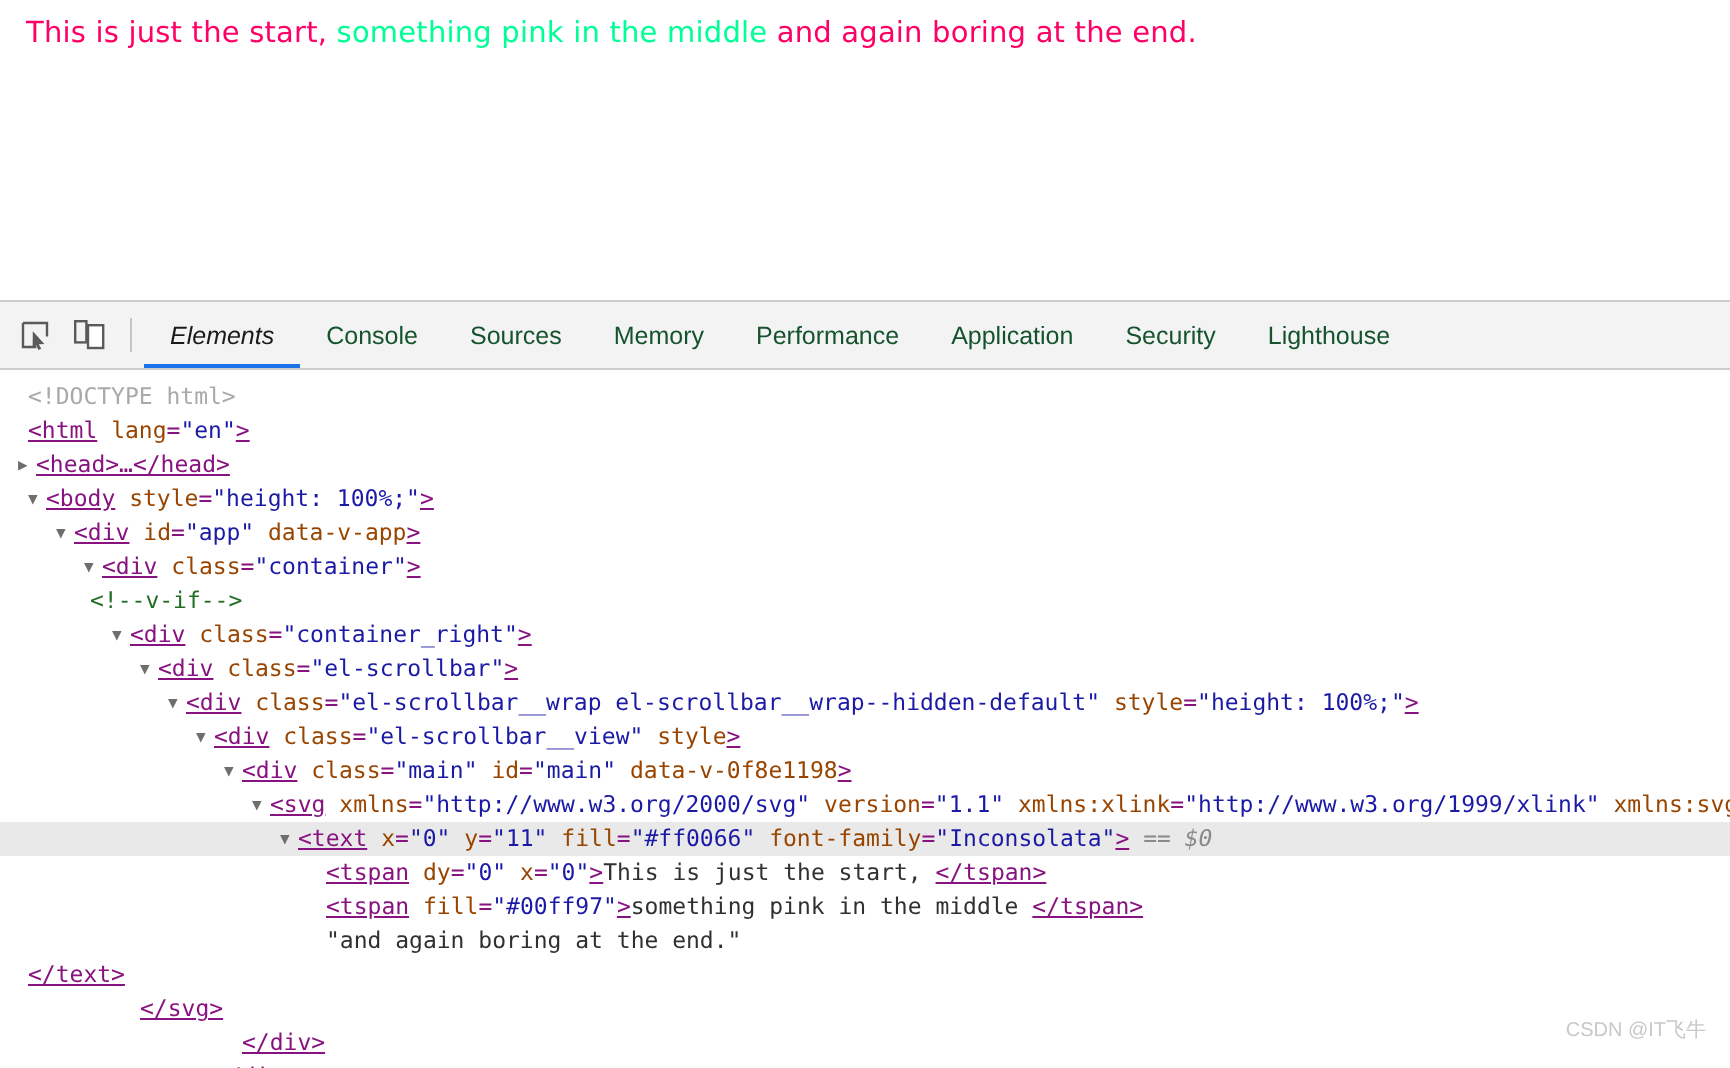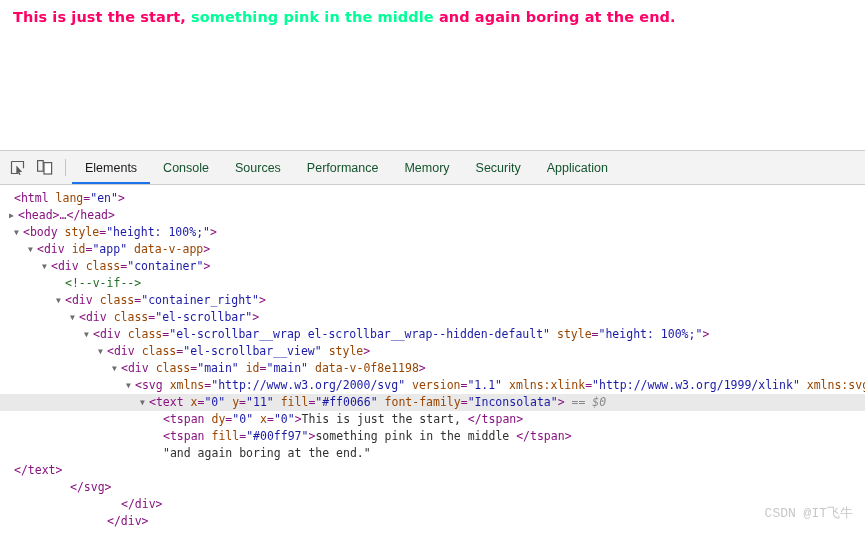--- a/index.html
+++ b/index.html
@@ -25,21 +25,21 @@
     overflow: hidden;
   }
   #svg-text-line {
     position: absolute;
     left: 13px;
     top: 9px;
     font-family: "DejaVu Sans", sans-serif;
     font-size: 14.5px;
     letter-spacing: 0.1px;
     white-space: nowrap;
-    font-weight: 700;
+    font-weight: 400;
   }
   .seg-pink { color: #ff0066; }
   .seg-green { color: #00ff97; }
 
   
   #devtools {
     position: absolute;
     left: 0;
     top: 150px;
     width: 865px;
@@ -80,20 +80,21 @@
     align-items: center;
     padding: 0 13px;
     font-size: 12.5px;
     color: #14532d;
     cursor: pointer;
     position: relative;
     white-space: nowrap;
   }
   .dt-tab.active {
     color: #1a1a1a;
+    font-style: italic;
   }
   .dt-tab.active::after {
     content: "";
     position: absolute;
     left: 0; right: 0; bottom: 0;
     height: 2px;
     background: #1a73e8;
   }
 
   
@@ -118,37 +119,37 @@
     background: #e9e9e9;
   }
   .tw {
     display: inline-block;
     width: 9px;
     margin-left: -9px;
     color: #6e6e6e;
     font-size: 8px;
     vertical-align: 1px;
   }
-  .tag { color: #881280; }
+  .tag { color: #881280; text-decoration: underline; }
   .attr { color: #994500; }
   .val { color: #1a1aa6; }
   .txt { color: #303030; }
   .comment { color: #236e25; }
   .doctype { color: #a9a9a9; }
   .selmark { color: #8a8a8a; font-style: italic; }
   .punct { color: #881280; }
 
   
   #watermark {
     position: absolute;
     right: 12px;
     bottom: 12px;
     color: #c8c8c8;
-    font-size: 13px;
-    font-family: Liberation Mono, monospace;
+    font-size: 10px;
+    font-family: Liberation Sans, sans-serif;
     white-space: nowrap;
   }
 </style>
 </head>
 <body>
 
 <div id="page-viewport">
   <div id="svg-text-line">
     <span class="seg-pink">This is just the start, </span><span class="seg-green">something pink in the middle </span><span class="seg-pink">and again boring at the end.</span>
   </div>
@@ -167,29 +168,33 @@
       <svg width="16" height="15" viewBox="0 0 16 15" aria-hidden="true">
         <rect x="0.6" y="0.6" width="5.6" height="10.6" fill="none" stroke="#5a5a5a" stroke-width="1.2"></rect>
         <rect x="7.0" y="2.6" width="7.6" height="11.4" fill="#ffffff" stroke="#5a5a5a" stroke-width="1.2"></rect>
       </svg>
     </div>
     <div class="toolbar-divider"></div>
     <div id="tabstrip">
       <div class="dt-tab active">Elements</div>
       <div class="dt-tab">Console</div>
       <div class="dt-tab">Sources</div>
+      <div class="dt-tab">Memory</div>
       <div class="dt-tab">Performance</div>
-      <div class="dt-tab">Memory</div>
+      <div class="dt-tab">Application</div>
       <div class="dt-tab">Security</div>
-      <div class="dt-tab">Application</div>
+      <div class="dt-tab">Lighthouse</div>
     </div>
   </div>
 
   <div id="dom-tree">
 
+    <div class="dom-line" style="padding-left:14px">
+      <span class="doctype">&lt;!DOCTYPE html&gt;</span>
+    </div>
 
     <div class="dom-line" style="padding-left:14px">
       <span class="tag">&lt;html</span><span> </span><span class="attr">lang</span><span class="punct">=</span><span class="val">"en"</span><span class="tag">&gt;</span>
     </div>
 
     <div class="dom-line" style="padding-left:18px">
       <span class="tw">▶</span><span class="tag">&lt;head&gt;…&lt;/head&gt;</span>
     </div>
 
     <div class="dom-line" style="padding-left:23px">
@@ -197,21 +202,21 @@
     </div>
 
     <div class="dom-line" style="padding-left:37px">
       <span class="tw">▼</span><span class="tag">&lt;div</span><span> </span><span class="attr">id</span><span class="punct">=</span><span class="val">"app"</span><span> </span><span class="attr">data-v-app</span><span class="tag">&gt;</span>
     </div>
 
     <div class="dom-line" style="padding-left:51px">
       <span class="tw">▼</span><span class="tag">&lt;div</span><span> </span><span class="attr">class</span><span class="punct">=</span><span class="val">"container"</span><span class="tag">&gt;</span>
     </div>
 
-    <div class="dom-line" style="padding-left:65px">
+    <div class="dom-line" style="padding-left:45px">
       <span class="comment">&lt;!--v-if--&gt;</span>
     </div>
 
     <div class="dom-line" style="padding-left:65px">
       <span class="tw">▼</span><span class="tag">&lt;div</span><span> </span><span class="attr">class</span><span class="punct">=</span><span class="val">"container_right"</span><span class="tag">&gt;</span>
     </div>
 
     <div class="dom-line" style="padding-left:79px">
       <span class="tw">▼</span><span class="tag">&lt;div</span><span> </span><span class="attr">class</span><span class="punct">=</span><span class="val">"el-scrollbar"</span><span class="tag">&gt;</span>
     </div>

